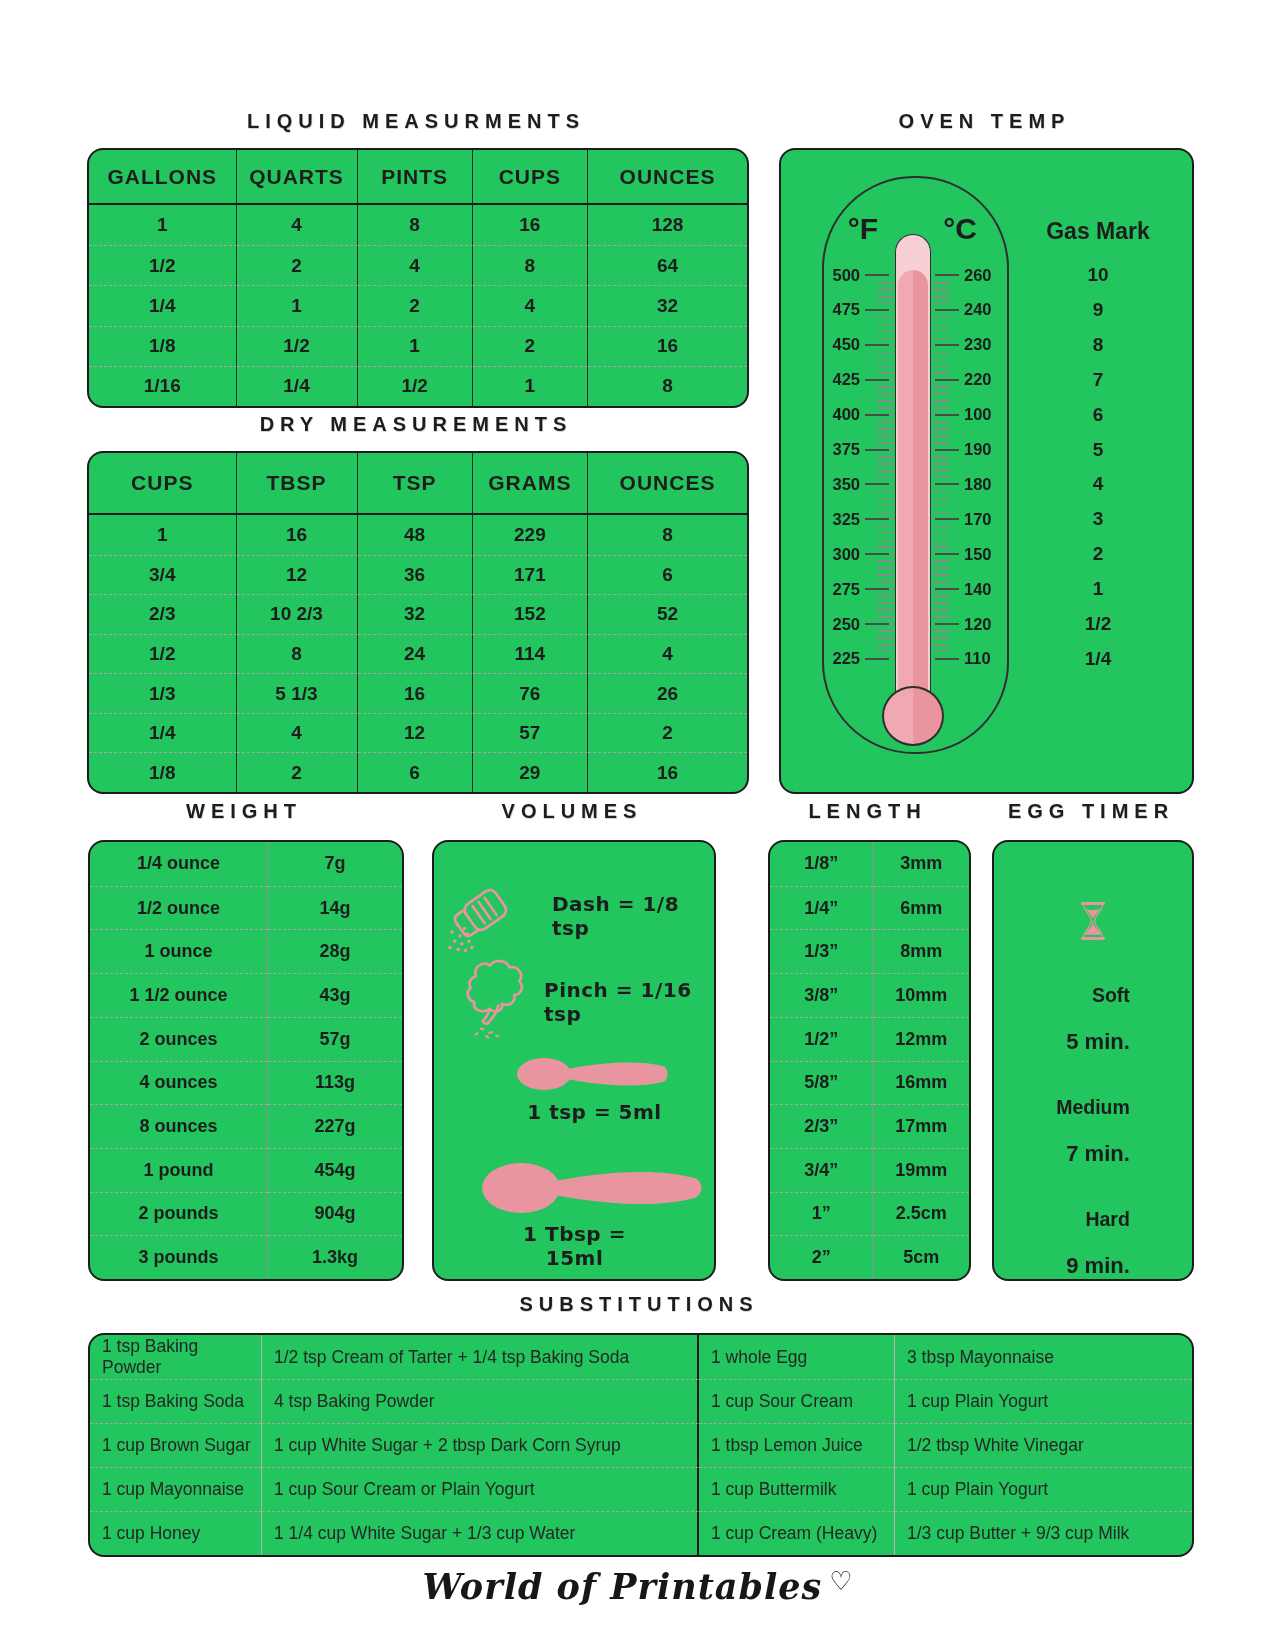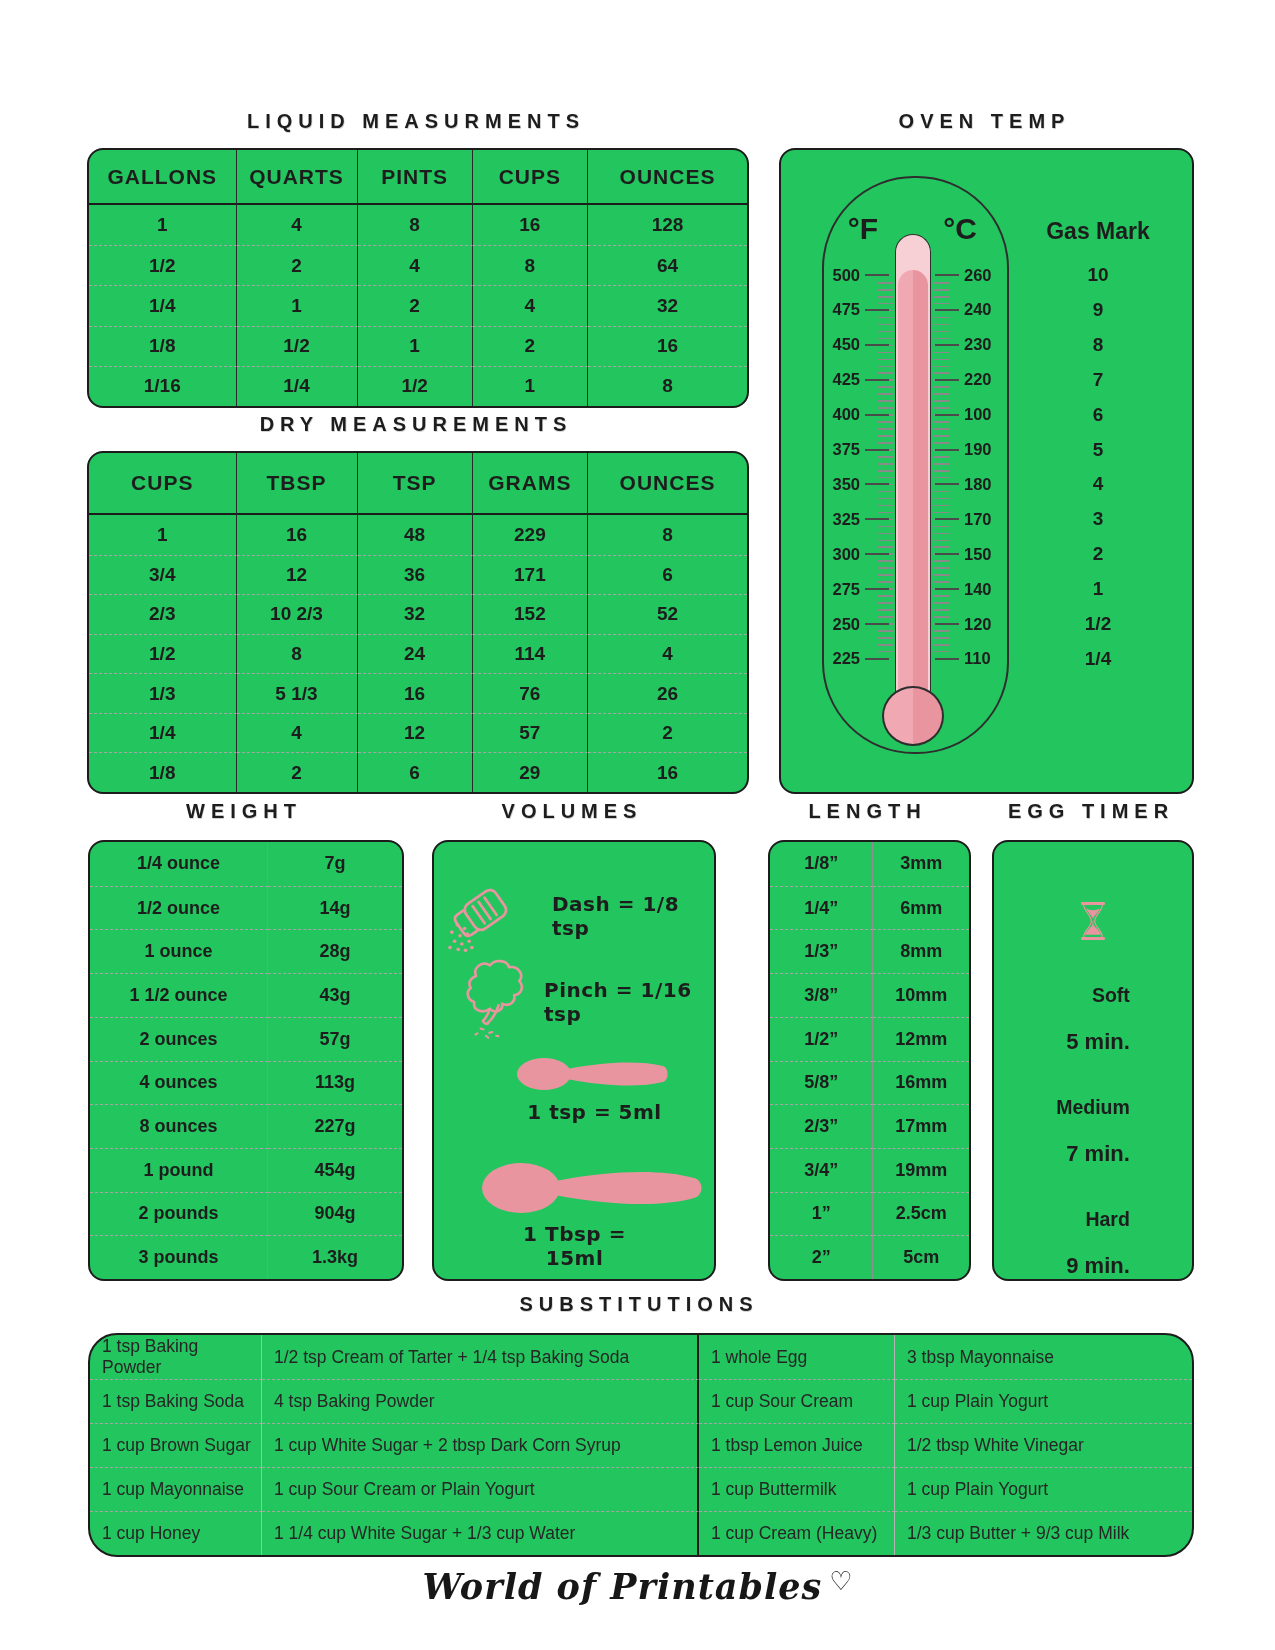--- a/index.html
+++ b/index.html
@@ -80,21 +80,21 @@
   
   #egg-box{left:992px;top:840px;width:198px;height:437px;display:flex;flex-direction:column;align-items:center;}
   #icon-hourglass{margin-top:60px;}
   #egg-entries{display:flex;flex-direction:column;align-items:flex-end;gap:12px;}
   .egg-label{font-size:19.5px;font-weight:700;margin-top:29px;}
   .egg-label:first-child{margin-top:44px;}
   .egg-time{font-size:22px;font-weight:700;margin-top:10px;}
 
   
   #subs-table{left:88px;top:1333px;width:1102px;height:220px;display:grid;
-    grid-template-columns:172px 437px 196px 1fr;grid-template-rows:repeat(5,1fr);overflow:hidden;border-radius:29px;}
+    grid-template-columns:172px 437px 196px 1fr;grid-template-rows:repeat(5,1fr);overflow:hidden;}
   .sub{display:flex;align-items:center;padding-left:12px;font-size:17.5px;font-weight:400;color:#262626;}
   .s0,.s2{border-right:1.2px solid #b3b3b3;}
   .s1{border-right:2.2px solid #1c1c1c;}
 
   
   .footer{position:absolute;left:0;top:1566px;width:100%;text-align:center;}
   .logo{font-family:"DejaVu Serif",serif;font-style:italic;font-weight:700;font-size:35px;letter-spacing:1px;color:#171717;}
   .heart{font-size:26px;vertical-align:9px;margin-left:7px;font-style:normal;}
 </style>
 </head>

